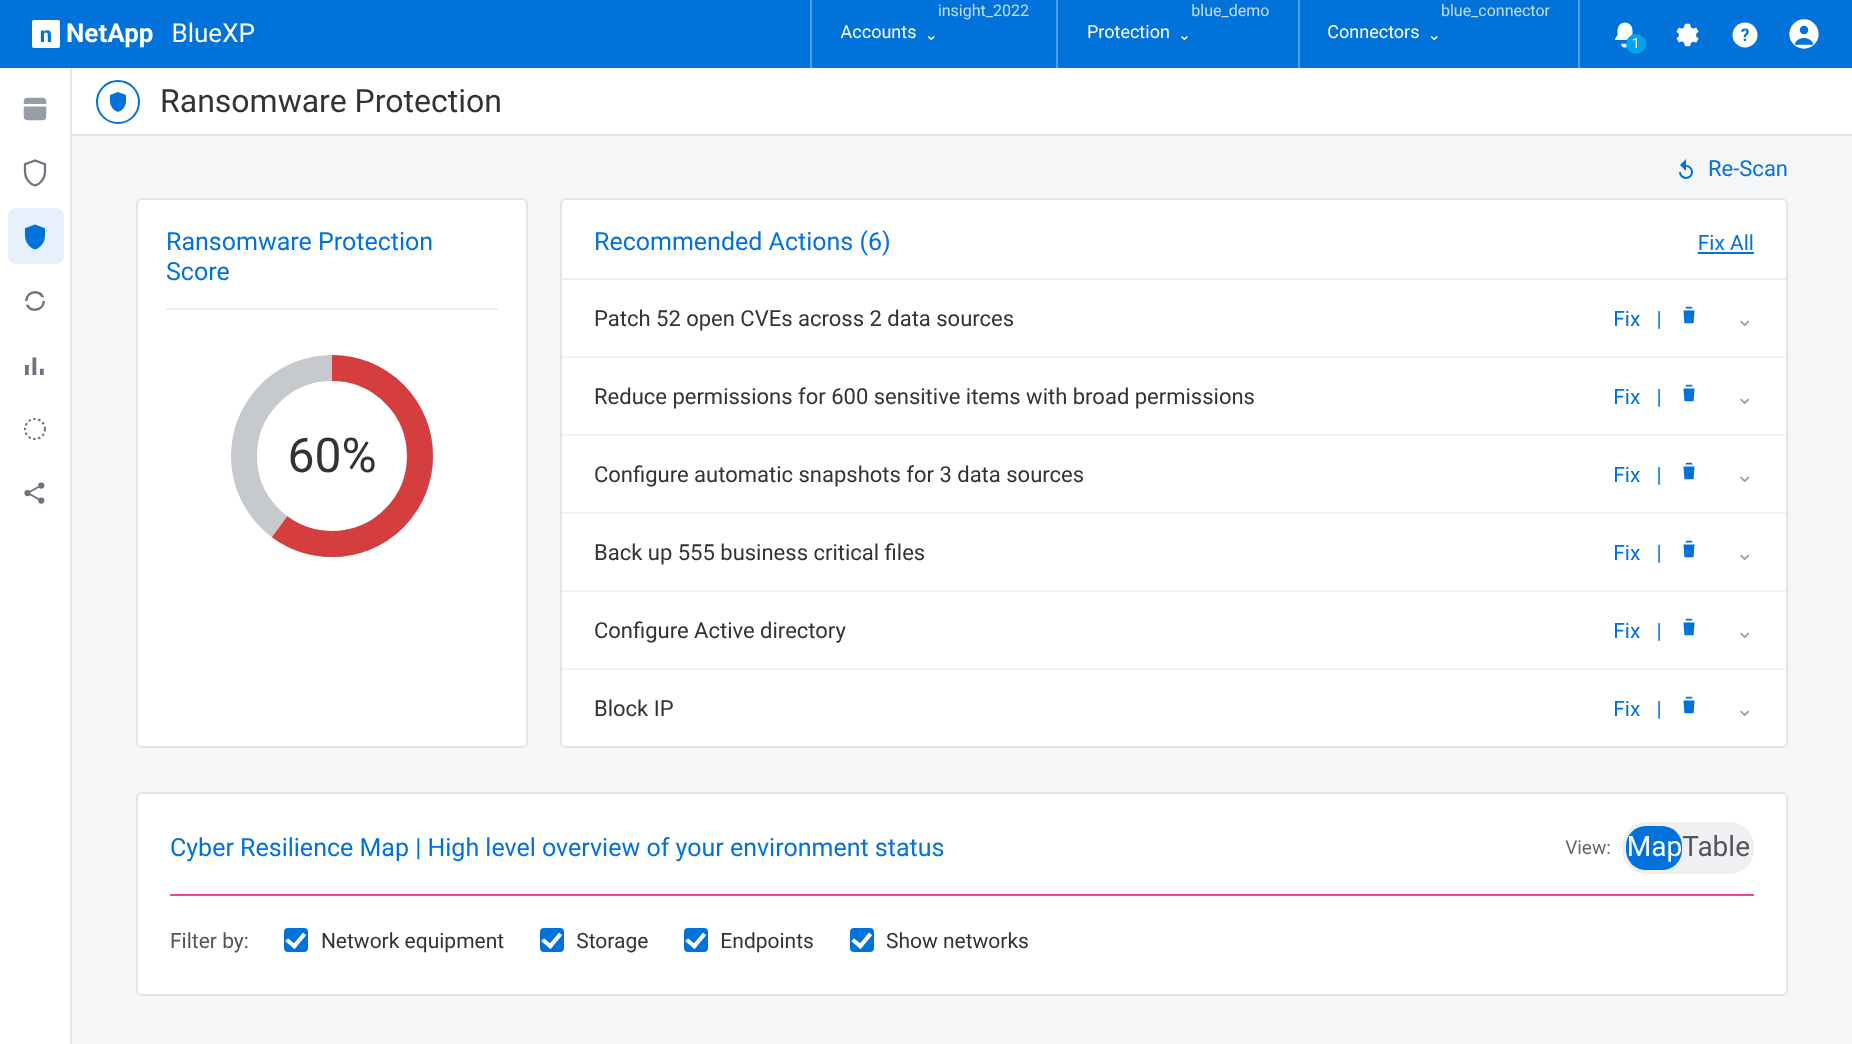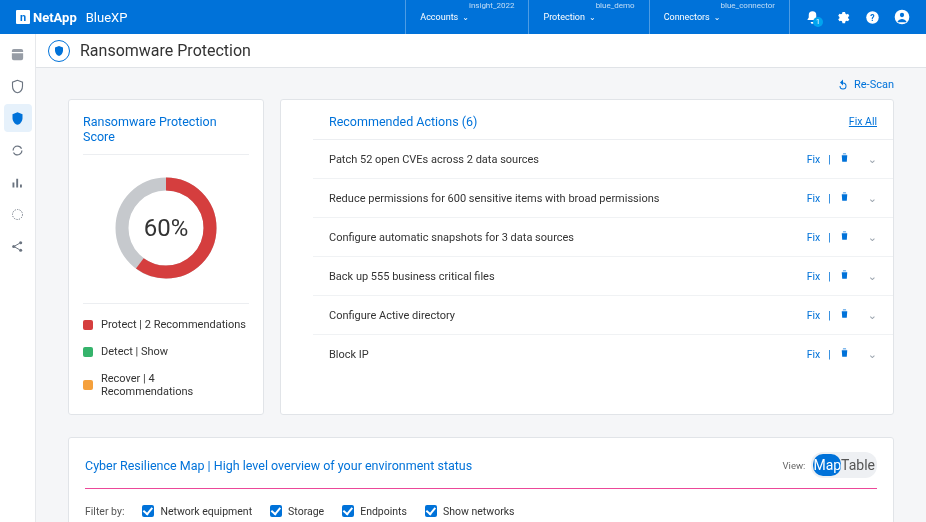--- a/index.html
+++ b/index.html
@@ -32,21 +32,21 @@
     .sidenav-item.active { background:#e6f1fb; }
     .sidenav-item svg { fill:#6b7480; }
     .sidenav-item.active svg { fill:#0072d9; }
 
     
     .main { position:absolute; left:36px; right:0; top:68px; bottom:0; overflow:auto; padding: 10px 32px 20px 32px; }
     .topactions { display:flex; justify-content:flex-end; margin-bottom:8px; }
     .rescan { color:#0072d9; font-size:11px; display:flex; align-items:center; gap:5px; cursor:pointer; }
 
     .row1 { display:flex; gap:16px; }
-    .card { background:#fff; border:1px solid #e1e4e8; border-radius:3px;padding-left:32px; }
+    .card { background:#fff; border:1px solid #e1e4e8; border-radius:3px; }
     .score-card { width: 196px; padding: 14px 14px 16px 14px; }
     .card-title { color:#0072d9; font-size:12.5px; font-weight:400; padding-bottom:10px; border-bottom:1px solid #eceef1; }
 
     .donut-wrap { display:flex; justify-content:center; padding: 18px 0 20px 0; }
     .donut { position:relative; width:110px; height:110px; }
     .donut svg { transform: rotate(-90deg); }
     .donut-center { position:absolute; inset:0; display:flex; align-items:center; justify-content:center; font-size:24px; color:#333; }
 
     .legend { display:flex; flex-direction:column; gap:14px; border-top:1px solid #eceef1; padding-top:14px; }
     .legend-row { display:flex; align-items:center; gap:8px; font-size:11px; color:#333; cursor:pointer; }
@@ -201,34 +201,20 @@
 
     <div class="card score-card">
       <div class="card-title">Ransomware Protection Score</div>
       <div class="donut-wrap">
         <div class="donut">
           <svg width="110" height="110" viewBox="0 0 110 110">
             <circle cx="55" cy="55" r="44" fill="none" stroke="#c6c9cd" stroke-width="13"></circle>
             <circle cx="55" cy="55" r="44" fill="none" stroke="#d53e3e" stroke-width="13" stroke-dasharray="166 277" stroke-linecap="butt"></circle>
           </svg>
           <div class="donut-center">60%</div>
-        </div>
-      </div>
-      <div class="legend">
-        <div class="legend-row">
-          <span class="legend-swatch" style="background:#d53e3e"></span>
-          <span>Protect | 2 Recommendations</span>
-        </div>
-        <div class="legend-row">
-          <span class="legend-swatch" style="background:#35b36b"></span>
-          <span>Detect | Show</span>
-        </div>
-        <div class="legend-row">
-          <span class="legend-swatch" style="background:#f5a03c"></span>
-          <span>Recover | 4 Recommendations</span>
         </div>
       </div>
     </div>
 
     <div class="card actions-card">
       <div class="actions-header">
         <span class="actions-title">Recommended Actions (6)</span>
         <span class="fixall">Fix All</span>
       </div>
       <div id="actions-list">

